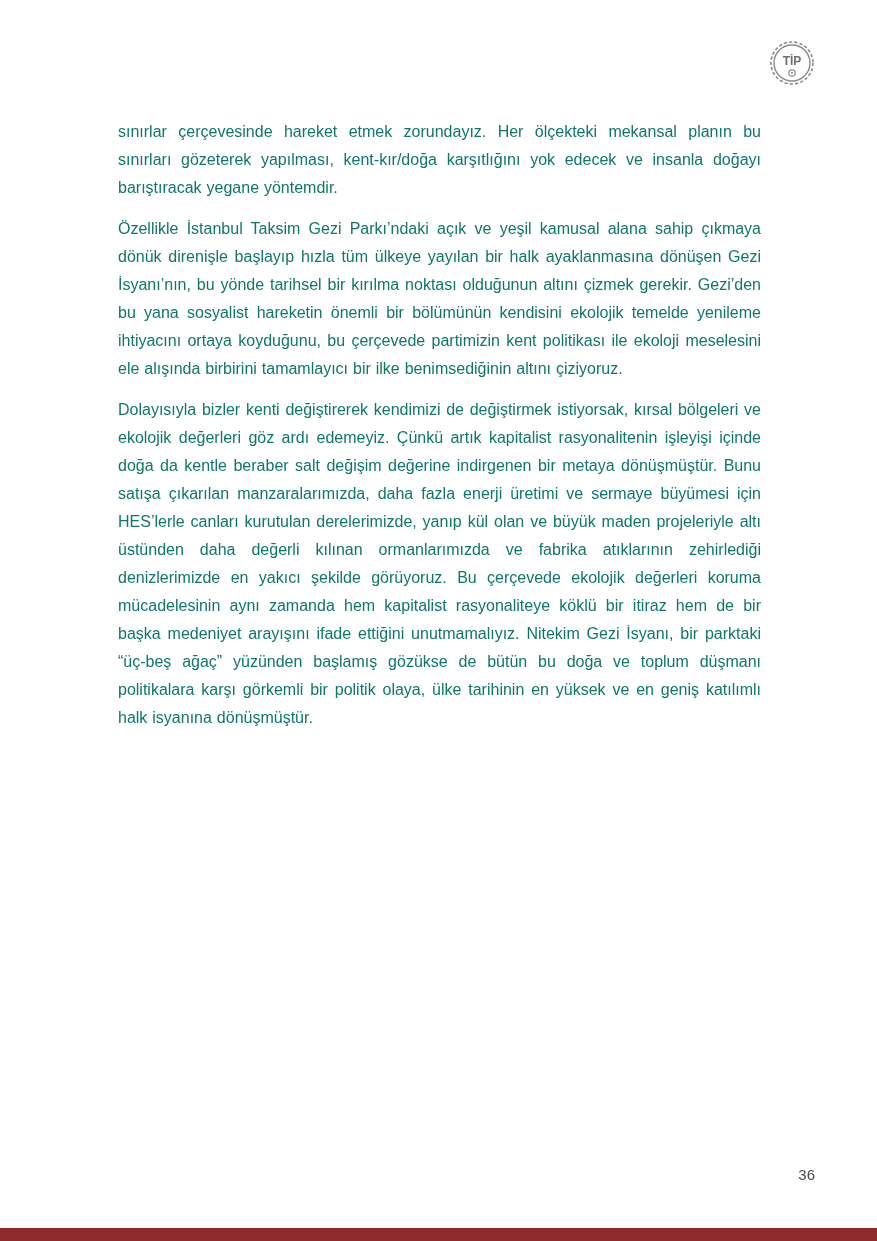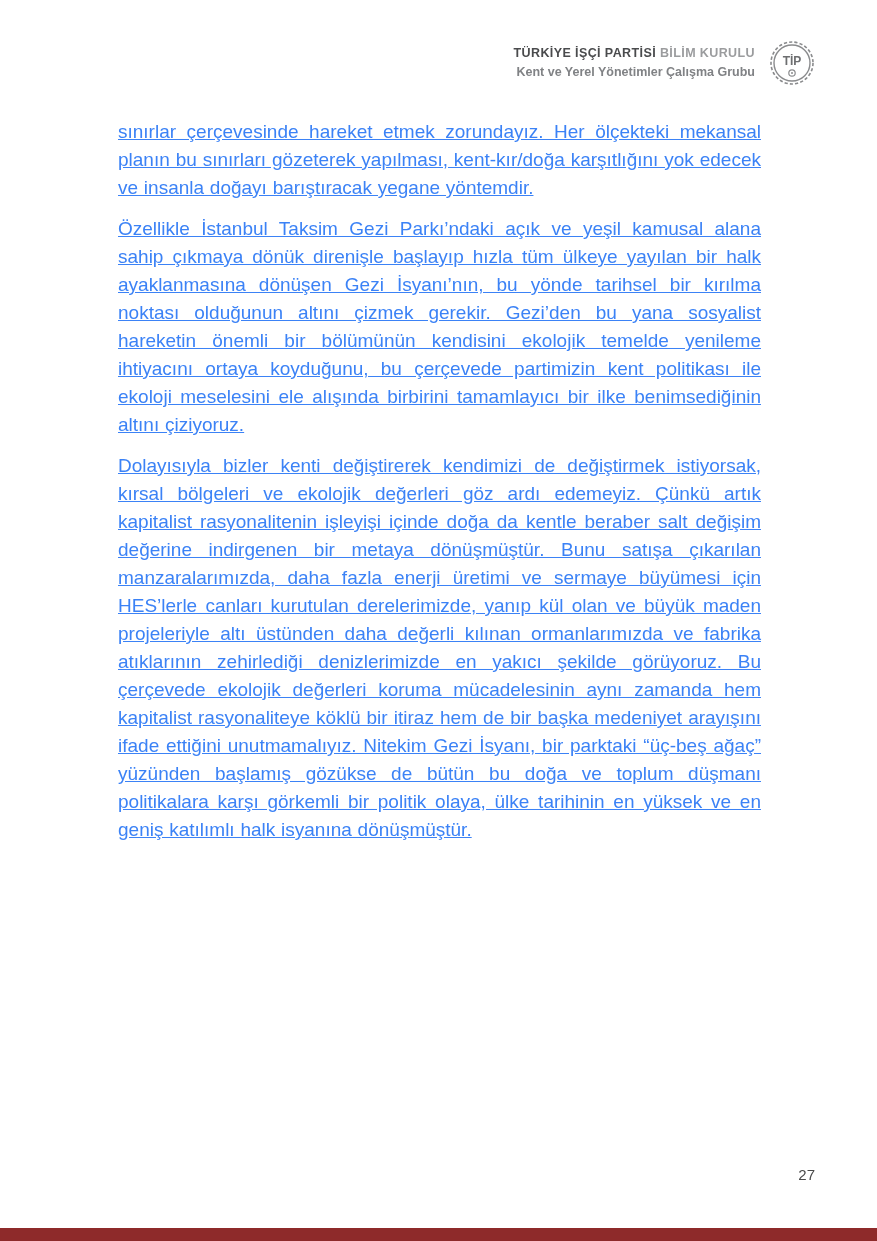--- a/index.html
+++ b/index.html
@@ -50,29 +50,28 @@
   }
 
   
   .page-body {
     position: absolute;
     top: 118px;
     left: 118px;
     width: 643px;
   }
   .page-body p {
-    font-size: 19px;
+    font-size: 16px;
     line-height: 28px;
     text-align: justify;
-    color: #3b82f6;
+    color: #0f766e;
     margin-bottom: 13px;
     hyphens: auto;
     -webkit-hyphens: auto;
     word-spacing: 0.5px;
-    text-decoration: underline;
   }
 
   
   .page-number {
     position: absolute;
     right: 62px;
     bottom: 58px;
     font-size: 15px;
     color: #4a4a4a;
   }
@@ -82,40 +81,33 @@
     bottom: 0;
     width: 100%;
     height: 13px;
     background: #8e2a2a;
   }
 </style>
 </head>
 <body>
 
 <div class="header">
-  <div class="header-text">
-    <div class="header-line1">
-      <span>TÜRKİYE İŞÇİ PARTİSİ</span>
-      <span class="light">BİLİM KURULU</span>
-    </div>
-    <div class="header-line2">Kent ve Yerel Yönetimler Çalışma Grubu</div>
-  </div>
   <div class="logo">
     <svg viewBox="0 0 46 46" width="46" height="46">
 
       <circle cx="23" cy="23" r="21" fill="none" stroke="#8a8b8d" stroke-width="1.6" stroke-dasharray="3.2 2.1"></circle>
       <circle cx="23" cy="23" r="18" fill="none" stroke="#8a8b8d" stroke-width="1.4"></circle>
       <text x="23" y="24.5" text-anchor="middle" font-family="Liberation Sans, sans-serif" font-size="12" font-weight="bold" fill="#6d6e70">TİP</text>
 
       <circle cx="23" cy="33" r="3.2" fill="none" stroke="#8a8b8d" stroke-width="1.2"></circle>
       <circle cx="23" cy="33" r="1" fill="#8a8b8d"></circle>
     </svg>
   </div>
 </div>
 
 <div class="page-body">
   <p lang="tr">sınırlar çerçevesinde hareket etmek zorundayız. Her ölçekteki mekansal planın bu sınırları gözeterek yapılması, kent-kır/doğa karşıtlığını yok edecek ve insanla doğayı barıştıracak yegane yöntemdir.</p>
   <p lang="tr">Özellikle İstanbul Taksim Gezi Parkı’ndaki açık ve yeşil kamusal alana sahip çıkmaya dönük direnişle başlayıp hızla tüm ülkeye yayılan bir halk ayaklanmasına dönüşen Gezi İsyanı’nın, bu yönde tarihsel bir kırılma noktası olduğunun altını çizmek gerekir. Gezi’den bu yana sosyalist hareketin önemli bir bölümünün kendisini ekolojik temelde yenileme ihtiyacını ortaya koyduğunu, bu çerçevede partimizin kent politikası ile ekoloji meselesini ele alışında birbirini tamamlayıcı bir ilke benimsediğinin altını çiziyoruz.</p>
   <p lang="tr">Dolayısıyla bizler kenti değiştirerek kendimizi de değiştirmek istiyorsak, kırsal bölgeleri ve ekolojik değerleri göz ardı edemeyiz. Çünkü artık kapitalist rasyonalitenin işleyişi içinde doğa da kentle beraber salt değişim değerine indirgenen bir metaya dönüşmüştür. Bunu satışa çıkarılan manzaralarımızda, daha fazla enerji üretimi ve sermaye büyümesi için HES’lerle canları kurutulan derelerimizde, yanıp kül olan ve büyük maden projeleriyle altı üstünden daha değerli kılınan ormanlarımızda ve fabrika atıklarının zehirlediği denizlerimizde en yakıcı şekilde görüyoruz. Bu çerçevede ekolojik değerleri koruma mücadelesinin aynı zamanda hem kapitalist rasyonaliteye köklü bir itiraz hem de bir başka medeniyet arayışını ifade ettiğini unutmamalıyız. Nitekim Gezi İsyanı, bir parktaki “üç-beş ağaç” yüzünden başlamış gözükse de bütün bu doğa ve toplum düşmanı politikalara karşı görkemli bir politik olaya, ülke tarihinin en yüksek ve en geniş katılımlı halk isyanına dönüşmüştür.</p>
 </div>
 
-<div class="page-number">27</div>
+<div class="page-number">36</div>
 <div class="bottom-bar" style="background: rgb(142, 42, 42);"></div>
 
 </body></html>

